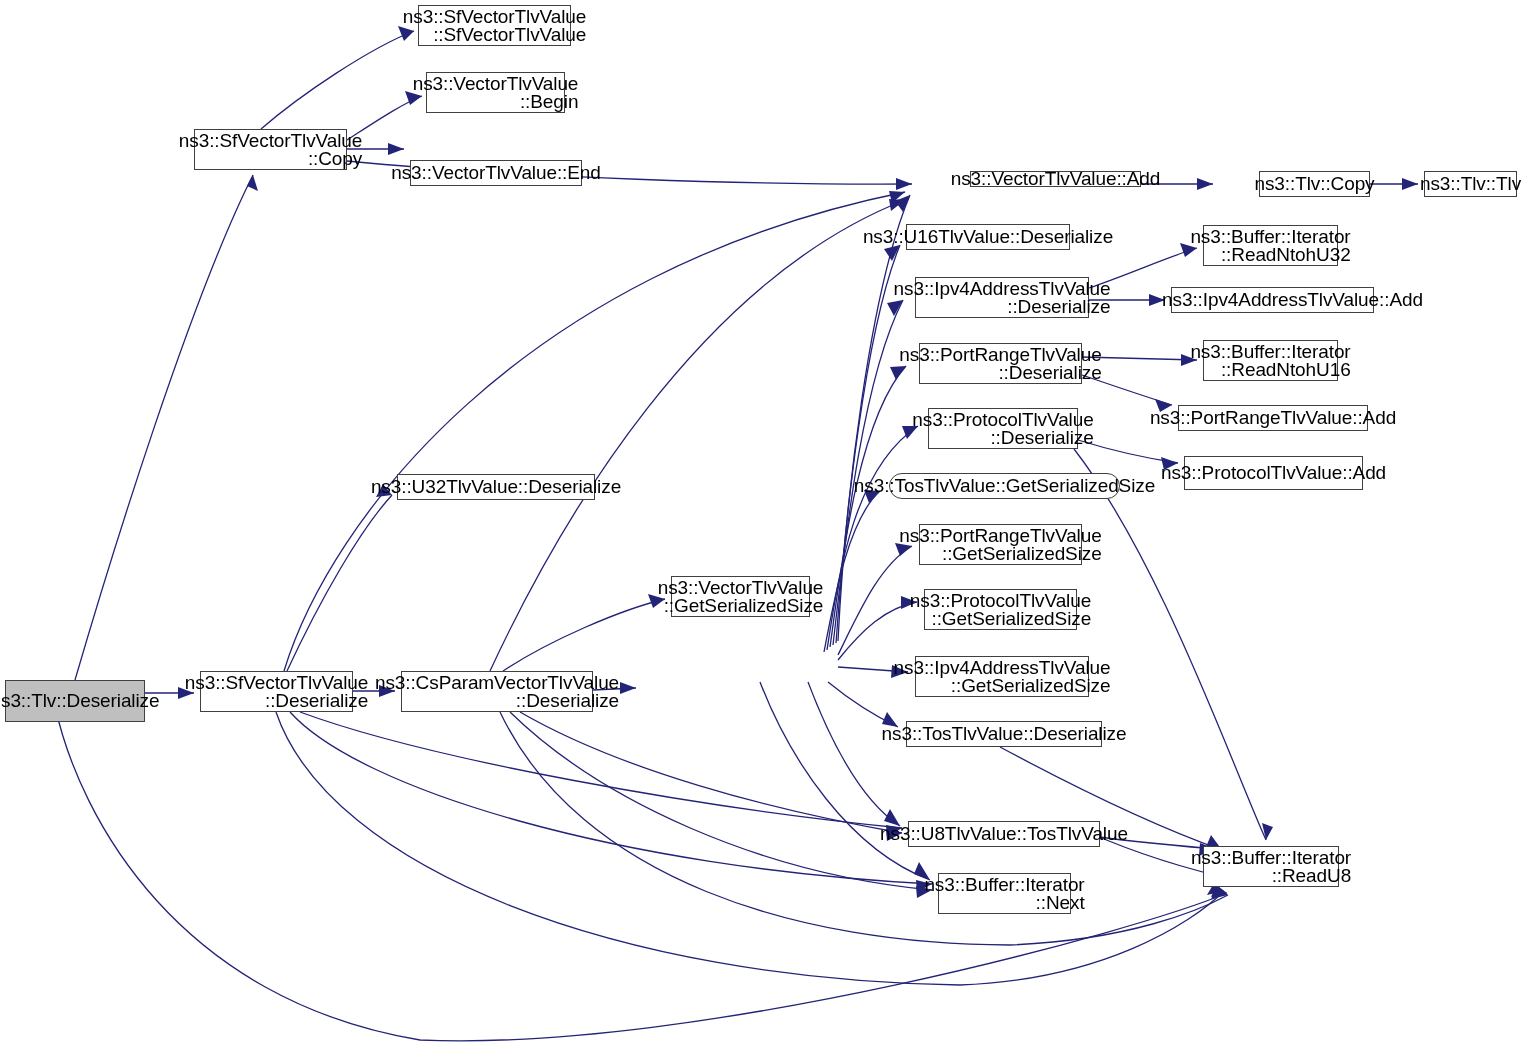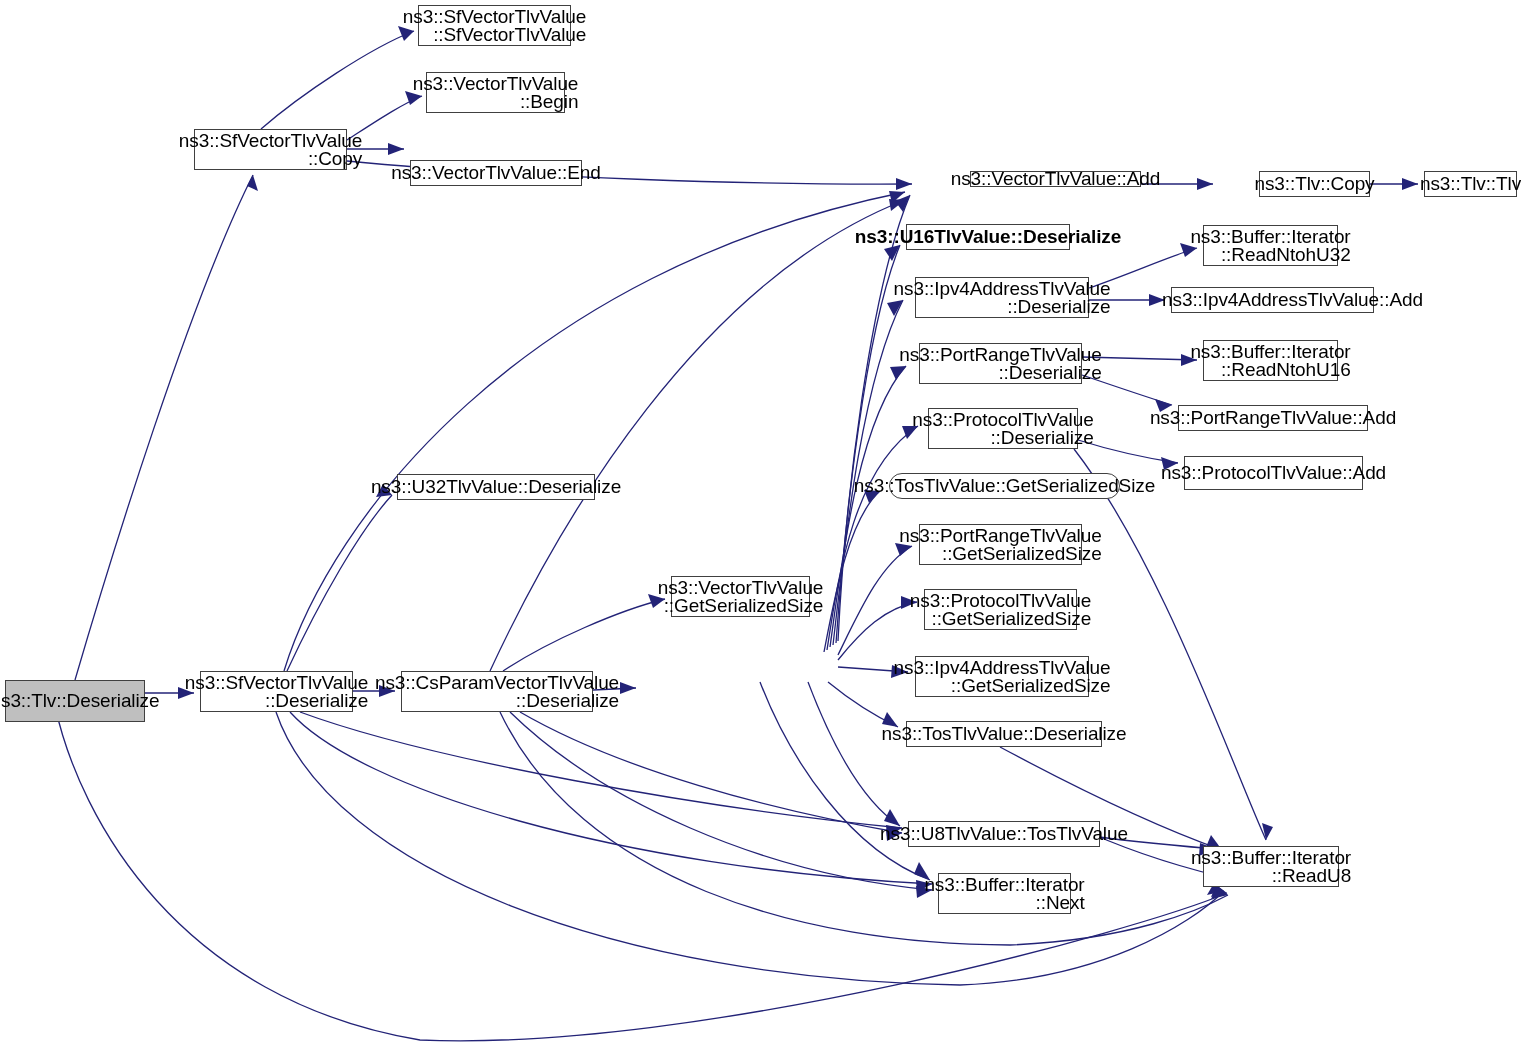--- a/index.html
+++ b/index.html
@@ -136,21 +136,21 @@
 <div class="node" style="left: 418px; top: 5px; width: 153px; height: 41px;"><span>ns3::SfVectorTlvValue
 ::SfVectorTlvValue</span></div>
     <div class="node" style="left: 426px; top: 72px; width: 139px; height: 41px;"><span>ns3::VectorTlvValue
 ::Begin</span></div>
     <div class="node" style="left: 410px; top: 136px; width: 172px; height: 26px; margin-top: 24px;"><span>ns3::VectorTlvValue::End</span></div>
     <div class="node" style="left: 194px; top: 129px; width: 153px; height: 41px;"><span>ns3::SfVectorTlvValue
 ::Copy</span></div>
     <div class="node" style="left: 970px; top: 171px; width: 171px; height: 16px;"><span>ns3::VectorTlvValue::Add</span></div>
     <div class="node" style="left: 1219px; top: 171px; width: 111px; height: 26px; margin-left: 40px;"><span>ns3::Tlv::Copy</span></div>
     <div class="node" style="left: 1424px; top: 171px; width: 93px; height: 26px;"><span>ns3::Tlv::Tlv</span></div>
-    <div class="node" style="left: 906px; top: 224px; width: 164px; height: 26px; font-weight: bold;"><span>ns3::U16TlvValue::Deserialize</span></div>
+    <div class="node" style="left: 906px; top: 224px; width: 164px; height: 26px;"><span>ns3::U16TlvValue::Deserialize</span></div>
     <div class="node" style="left: 1203px; top: 225px; width: 135px; height: 41px;"><span>ns3::Buffer::Iterator
 ::ReadNtohU32</span></div>
     <div class="node" style="left: 915px; top: 277px; width: 174px; height: 41px;"><span>ns3::Ipv4AddressTlvValue
 ::Deserialize</span></div>
     <div class="node" style="left: 1171px; top: 287px; width: 203px; height: 26px; padding-left: 40px;"><span>ns3::Ipv4AddressTlvValue::Add</span></div>
     <div class="node" style="left: 919px; top: 343px; width: 163px; height: 41px;"><span>ns3::PortRangeTlvValue
 ::Deserialize</span></div>
     <div class="node" style="left: 1203px; top: 340px; width: 135px; height: 41px;"><span>ns3::Buffer::Iterator
 ::ReadNtohU16</span></div>
     <div class="node" style="left: 1178px; top: 405px; width: 190px; height: 26px;"><span>ns3::PortRangeTlvValue::Add</span></div>

